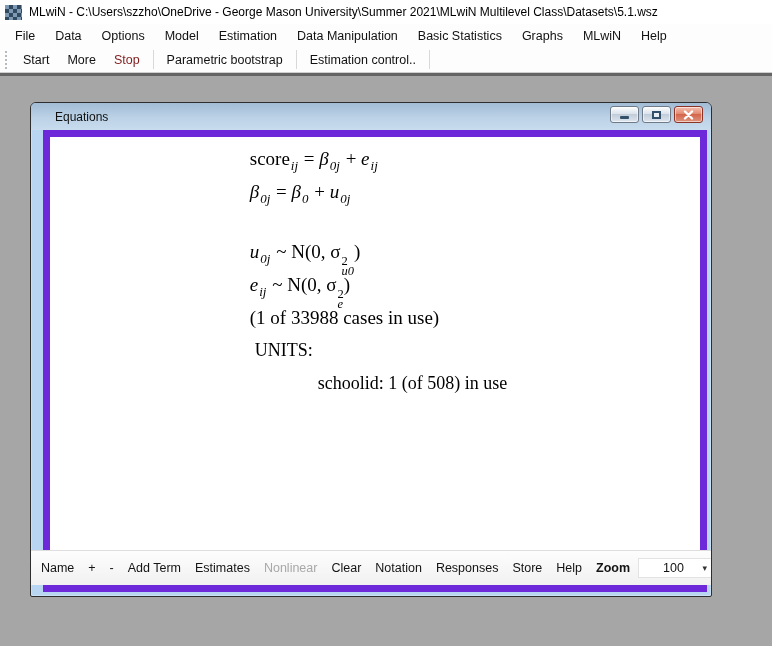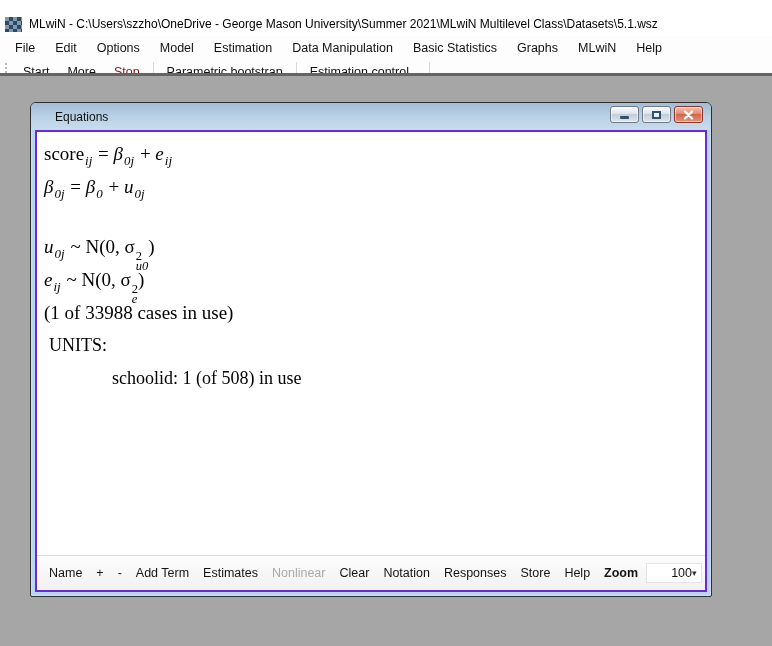--- a/index.html
+++ b/index.html
@@ -1,20 +1,20 @@
 <!DOCTYPE html>
 <html><head>
 <meta charset="utf-8">
 <style>
   * { margin:0; padding:0; box-sizing:border-box; }
   html,body { width:772px; height:646px; overflow:hidden; }
   body { font-family:"Liberation Sans", sans-serif; background:#ffffff; position:relative; }
 
   
-  .app-titlebar { height:24px; background:#ffffff; display:flex; align-items:center; padding-left:5px; gap:7px;margin-top:12px; }
+  .app-titlebar { height:24px; background:#ffffff; display:flex; align-items:center; padding-left:5px; gap:7px; }
   .app-icon { width:17px; height:15px; flex:0 0 auto;
     background-color:#7d99b5;
     background-image:
       linear-gradient(45deg,#30495f 25%,transparent 25%,transparent 75%,#30495f 75%),
       linear-gradient(45deg,#30495f 25%,transparent 25%,transparent 75%,#30495f 75%);
     background-size:8px 8px; background-position:0 0,4px 4px; }
   .app-title { font-size:12px; color:#000; white-space:nowrap; }
 
   .menubar { height:23px; background:#fdfdfd; display:flex; align-items:center; padding-left:5px; }
   .menu-item { font-size:12.5px; color:#111; padding:3px 10px; cursor:default; }
@@ -41,22 +41,22 @@
   .win-controls { position:absolute; right:8px; top:3px; display:flex; gap:3px; }
   .win-btn { width:29px; height:17px; border:1px solid #6e7a87; border-radius:3px;
     display:flex; align-items:center; justify-content:center;
     background:linear-gradient(180deg,#ffffff 0%,#dbe3ec 45%,#c2cdd9 50%,#dfe7ef 100%);
     box-shadow:0 0 0 1px rgba(255,255,255,0.55) inset; cursor:default; }
   .win-btn.close { border-color:#8c3327;
     background:linear-gradient(180deg,#f6c0b2 0%,#e28a72 45%,#d4664c 50%,#df937d 100%); }
   .glyph-min { width:9px; height:3px; background:#33506b; margin-top:6px; border-radius:1px; }
   .glyph-max { width:9px; height:8px; border:2px solid #33506b; background:#e9eef4; }
 
-  .eq-body { margin:0 4px 4px 4px; height:calc(100% - 31px); background:#ffffff;
-    border:2px solid #6d28d9; display:flex; flex-direction:column; }
+  .eq-body { margin:0 4px 4px 12px; height:calc(100% - 31px); background:#ffffff;
+    border:7px solid #6d28d9; display:flex; flex-direction:column;align-items:center; }
   .eq-content { flex:1; overflow:hidden; padding:5px 0 0 7px;
     font-family:"Liberation Serif", serif; font-size:19px; color:#000; }
   .eq-line { height:33px; line-height:33px; white-space:nowrap; }
   .eq-line.small { font-size:18px; }
   .eq-spacer { height:27px; }
   .rm { font-style:normal; }
   .it { font-style:italic; }
   .sub-i { font-size:13px; font-style:italic; vertical-align:-5px; margin:0 1px; }
   .supsub { display:inline-flex; flex-direction:column; align-items:flex-start;
     font-size:12.5px; line-height:10px; vertical-align:-7px; margin-left:1px; }
@@ -79,21 +79,21 @@
 </head>
 <body>
 
 <div class="app-titlebar">
   <div class="app-icon"></div>
   <div class="app-title">MLwiN - C:\Users\szzho\OneDrive - George Mason University\Summer 2021\MLwiN Multilevel Class\Datasets\5.1.wsz</div>
 </div>
 
 <div class="menubar">
     <div class="menu-item">File</div>
-    <div class="menu-item">Edit</div>
+    <div class="menu-item">Data</div>
     <div class="menu-item">Options</div>
     <div class="menu-item">Model</div>
     <div class="menu-item">Estimation</div>
     <div class="menu-item">Data Manipulation</div>
     <div class="menu-item">Basic Statistics</div>
     <div class="menu-item">Graphs</div>
     <div class="menu-item">MLwiN</div>
     <div class="menu-item">Help</div>
   </div>
 

